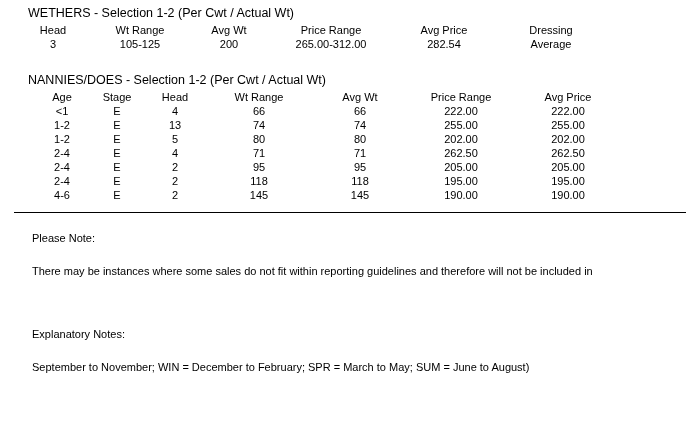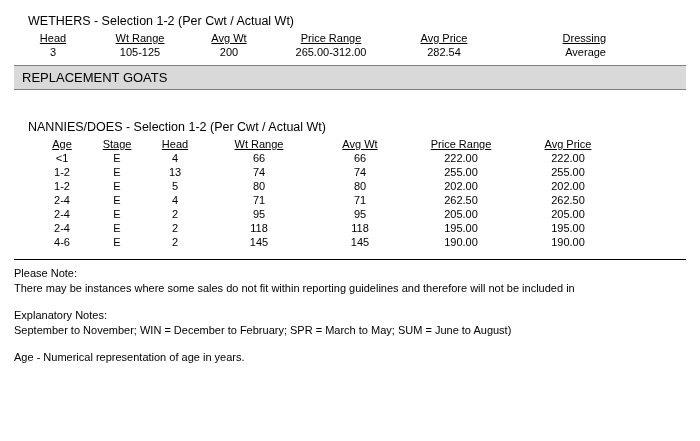--- a/index.html
+++ b/index.html
@@ -18,60 +18,59 @@
   }
   .page {
     position: relative;
     width: 700px;
     height: 441px;
     box-sizing: border-box;
     padding: 0 14px;
   }
   .section-title {
     font-size: 12.5px;
-    margin: 14px 0 3px 14px;
+    margin: 6px 0 3px 14px;
   }
   table.grid {
     border-collapse: collapse;
     width: 100%;
     table-layout: fixed;
   }
   table.grid td, table.grid th {
     padding: 1px 0;
     font-weight: normal;
     font-size: 11px;
     white-space: nowrap;
   }
   th.hdr {
-    text-decoration: underline;
     font-weight: normal;
     font-size: 11px;
     padding-bottom: 1px;
   }
   .c { text-align: center; }
-  .l { text-align: right; }
+  .l { text-align: center; }
   .banner {
     background: #d9d9d9;
     border-top: 1px solid #808080;
     border-bottom: 1px solid #808080;
     font-size: 13px;
     padding: 4px 0 4px 8px;
     margin: 6px 0 0 0;
   }
   .spacer-md { height: 16px; }
   .rule {
     border-top: 1px solid #000000;
     margin: 10px 0 6px 0;
   }
   .note-block {
     font-size: 11px;
     line-height: 15px;
   }
   .note-block p {
-    margin: 0;
+    margin: 18px;
   }
   .gap { height: 12px; }
   
   .wcol-head   { width: 78px; }
   .wcol-wtr    { width: 96px; }
   .wcol-avgwt  { width: 82px; }
   .wcol-price  { width: 122px; }
   .wcol-avgp   { width: 104px; }
   .wcol-dress  { width: 110px; }
   .wcol-rest   { width: auto; }
@@ -120,21 +119,20 @@
         <td class="c">105-125</td>
         <td class="c">200</td>
         <td class="c">265.00-312.00</td>
         <td class="c">282.54</td>
         <td class="l">Average</td>
         <td></td>
       </tr>
     </tbody>
   </table>
 
-  <div class="banner">REPLACEMENT GOATS</div>
 
   <div class="spacer-md"></div>
 
   <div class="section-title">NANNIES/DOES - Selection 1-2  (Per Cwt / Actual Wt)</div>
 
   <table class="grid">
     <colgroup>
       <col class="ncol-pad">
         <col class="ncol-age">
         <col class="ncol-stage">
@@ -241,16 +239,15 @@
 
   <div class="rule"></div>
 
   <div class="note-block">
     <p>Please Note:</p>
     <p>There may be instances where some sales do not fit within reporting guidelines and therefore will not be included in</p>
     <div class="gap"></div>
     <p>Explanatory Notes:</p>
     <p>September to November;  WIN = December to February; SPR = March to May; SUM = June to August)</p>
     <div class="gap"></div>
-    <p>Age - Numerical representation of age in years.</p>
   </div>
 
 </div>
 
 </body></html>

